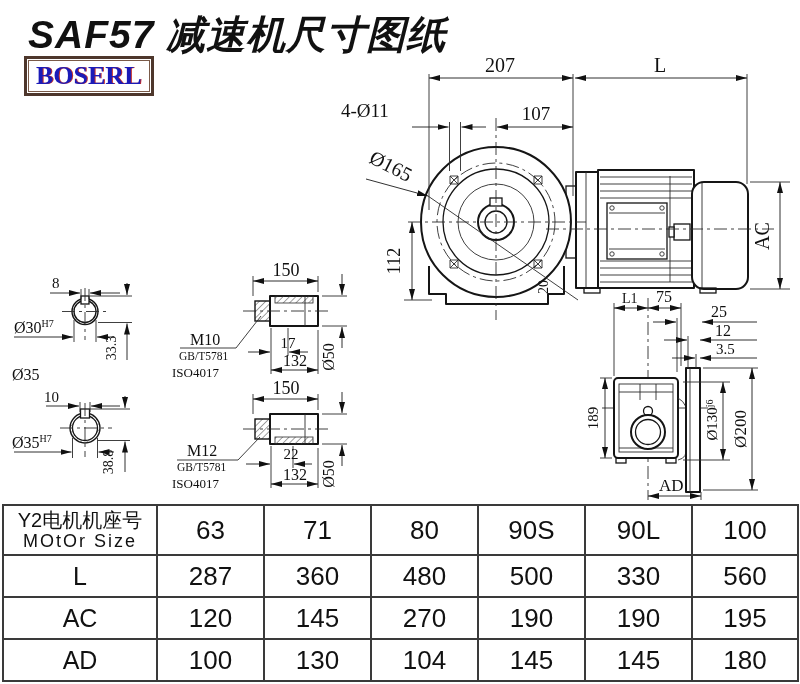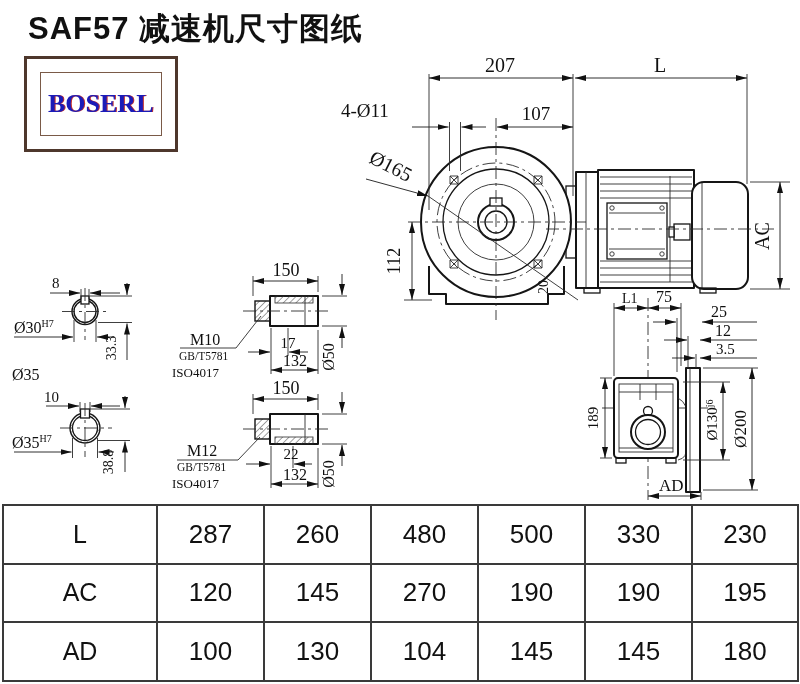--- a/index.html
+++ b/index.html
@@ -1,21 +1,21 @@
 <!DOCTYPE html>
 <html><head>
 <meta charset="utf-8">
 <style>
   html,body{margin:0;padding:0;}
   body{width:800px;height:684px;background:#fff;position:relative;
        font-family:"Liberation Sans","DejaVu Sans",sans-serif;color:#111;overflow:hidden;}
-  .title{position:absolute;left:28px;top:8px;font-size:31px;font-weight:bold;
-         letter-spacing:1px;white-space:nowrap;}
+  .title{position:absolute;left:28px;top:8px;font-size:39px;font-weight:bold;
+         letter-spacing:1px;white-space:nowrap;font-style:italic;}
   .logo{position:absolute;left:24px;top:56px;border:3px solid #4e372c;background:#fff;}
-  .logo-inner{border:1px solid #7a5a48;margin:13px;padding:16px 7px;
+  .logo-inner{border:1px solid #7a5a48;margin:1px;padding:0 7px;
               font-family:"Liberation Serif","DejaVu Serif",serif;font-size:26px;font-weight:bold;
               color:#1b1bb8;line-height:30px;text-shadow:1px 0 0 #c23030;}
   svg.drawing{position:absolute;left:0;top:0;}
 
   
   .b2{stroke:#151515;stroke-width:2;fill:none;stroke-linejoin:round;}
   .b1{stroke:#151515;stroke-width:1.3;fill:none;}
   .t {stroke:#2a2a2a;stroke-width:.9;fill:none;}
   .cl{stroke:#2a2a2a;stroke-width:.9;fill:none;stroke-dasharray:13 4 3 4;}
   .wf{fill:#fff;}
@@ -331,28 +331,40 @@
   <colgroup>
     <col style="width:154px">
       <col style="width:107px">
       <col style="width:107px">
     <col style="width:107px">
       <col style="width:107px">
       <col style="width:107px">
       <col style="width:106px">
   </colgroup>
   <tbody>
+      <tr class="hdr">
+    <td>
+      <div class="hdr-cn">Y2电机机座号</div>
+      <div class="hdr-en">MOtOr Size</div>
+    </td>
+    <td class="num">63</td>
+    <td class="num">71</td>
+    <td class="num">80</td>
+    <td class="num">90S</td>
+    <td class="num">90L</td>
+    <td class="num">100</td>
+  </tr>
   <tr class="row">
     <td class="lbl">L</td>
     <td class="num">287</td>
-    <td class="num">260</td>
+    <td class="num">360</td>
     <td class="num">480</td>
     <td class="num">500</td>
     <td class="num">330</td>
-    <td class="num">230</td>
+    <td class="num">560</td>
   </tr>
   <tr class="row">
     <td class="lbl">AC</td>
     <td class="num">120</td>
     <td class="num">145</td>
     <td class="num">270</td>
     <td class="num">190</td>
     <td class="num">190</td>
     <td class="num">195</td>
   </tr>

